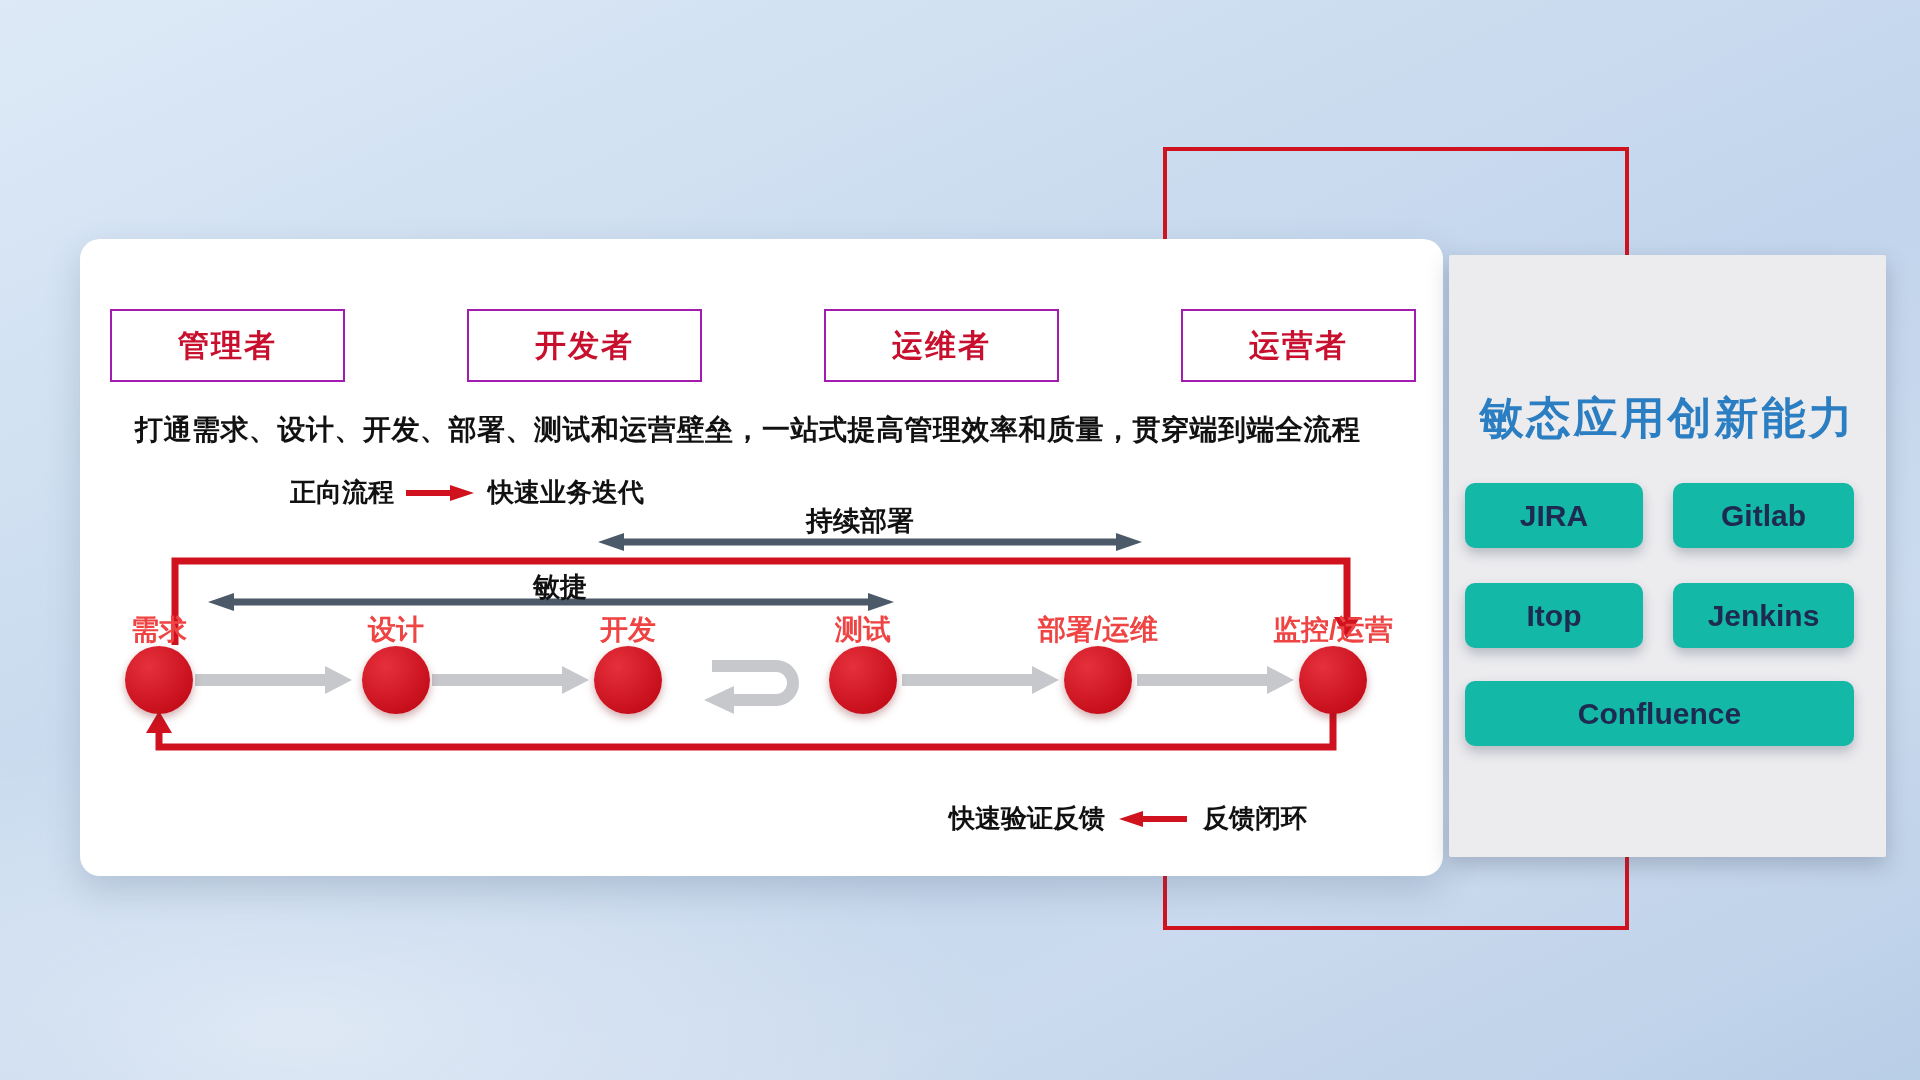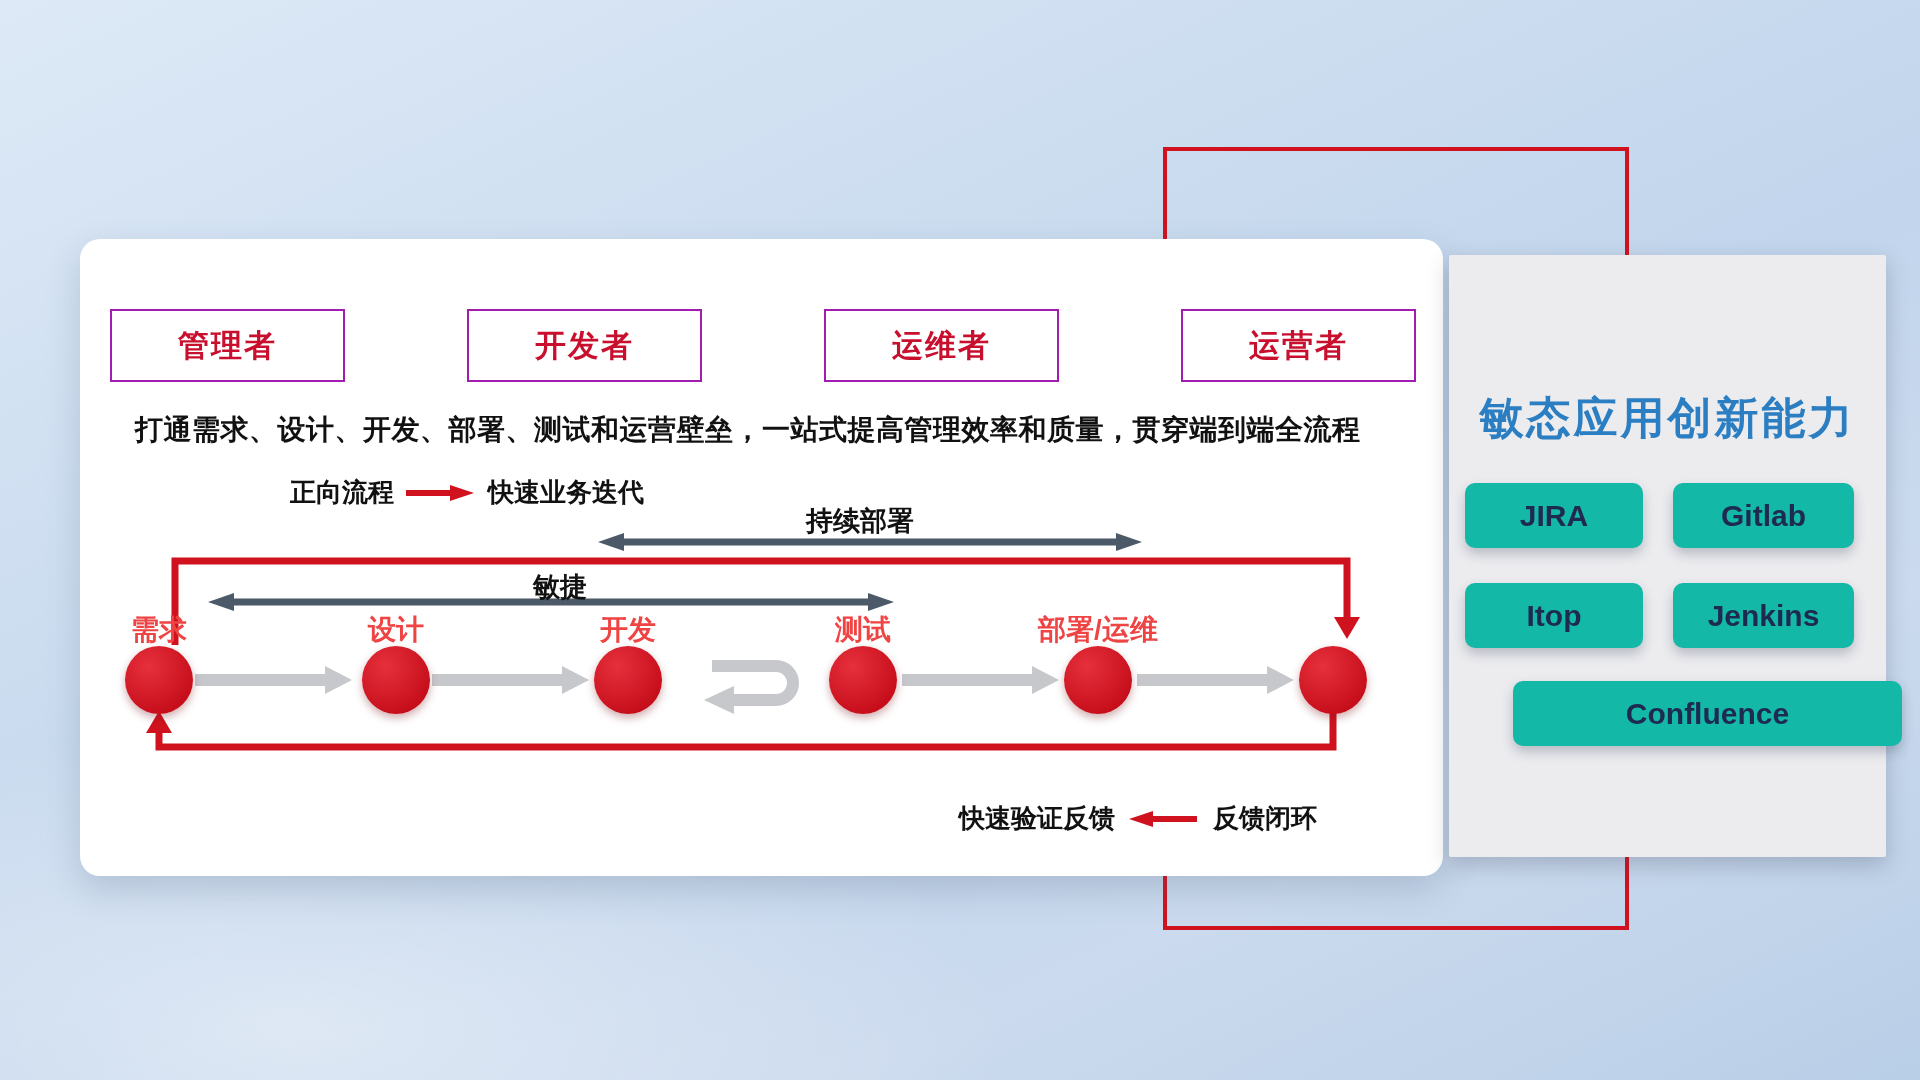--- a/index.html
+++ b/index.html
@@ -38,21 +38,21 @@
   }
   .subtitle {
     position: absolute; left: 55px; top: 172px; width: 1290px;
     color: #111111; font-size: 28px; font-weight: bold; letter-spacing: 0.5px;
   }
   .legend-row {
     position: absolute; display: flex; align-items: center; gap: 14px;
     color: #111111; font-size: 26px; font-weight: bold;
   }
   .legend-forward { left: 210px; top: 236px; gap: 12px; }
-  .legend-feedback { left: 869px; top: 562px; margin-left: 10px; }
+  .legend-feedback { left: 869px; top: 562px; }
   .legend-desc { font-weight: bold; }
   .flow-svg { position: absolute; left: 0; top: 0; width: 1363px; height: 637px; z-index: 1; }
   .arrow-label {
     position: absolute; color: #111111; font-size: 27px; font-weight: bold;
     z-index: 2; text-align: center;
   }
   .stage-label {
     position: absolute; top: 372px; width: 220px; text-align: center;
     color: #ef4444; font-size: 28px; font-weight: bold; z-index: 3;
   }
@@ -77,21 +77,21 @@
   .tool-btn {
     position: absolute; height: 65px; background: #14b8a6; border-radius: 10px;
     display: flex; align-items: center; justify-content: center;
     color: #1e2a52; font-size: 30px; font-weight: bold;
     box-shadow: 0 6px 12px rgba(50,60,85,0.28);
   }
   .btn-jira       { left: 16px;  top: 228px; width: 178px; }
   .btn-gitlab     { left: 224px; top: 228px; width: 181px; }
   .btn-itop       { left: 16px;  top: 328px; width: 178px; }
   .btn-jenkins    { left: 224px; top: 328px; width: 181px; }
-  .btn-confluence { left: 16px;  top: 426px; width: 389px; margin-left: 48px; }
+  .btn-confluence { left: 16px;  top: 426px; width: 389px; }
 </style>
 </head>
 <body>
 
 <div class="stage-wrap">
 
   <div class="red-frame"></div>
 
   <div class="card">
 
@@ -175,20 +175,21 @@
     </svg>
 
     <div class="arrow-label" style="left:700px; top:264px; width:160px;">持续部署</div>
     <div class="arrow-label" style="left:420px; top:330px; width:120px;">敏捷</div>
 
     <div class="stage-label" style="left:-31px;">需求</div>
     <div class="stage-label" style="left:206px;">设计</div>
     <div class="stage-label" style="left:438px;">开发</div>
     <div class="stage-label" style="left:673px;">测试</div>
     <div class="stage-label" style="left:908px;">部署/运维</div>
+    <div class="stage-label" style="left:1143px;">监控/运营</div>
 
     <div class="stage-circle" style="left:45px;"></div>
     <div class="stage-circle" style="left:282px;"></div>
     <div class="stage-circle" style="left:514px;"></div>
     <div class="stage-circle" style="left:749px;"></div>
     <div class="stage-circle" style="left:984px;"></div>
     <div class="stage-circle" style="left:1219px;"></div>
 
   </div>
 

